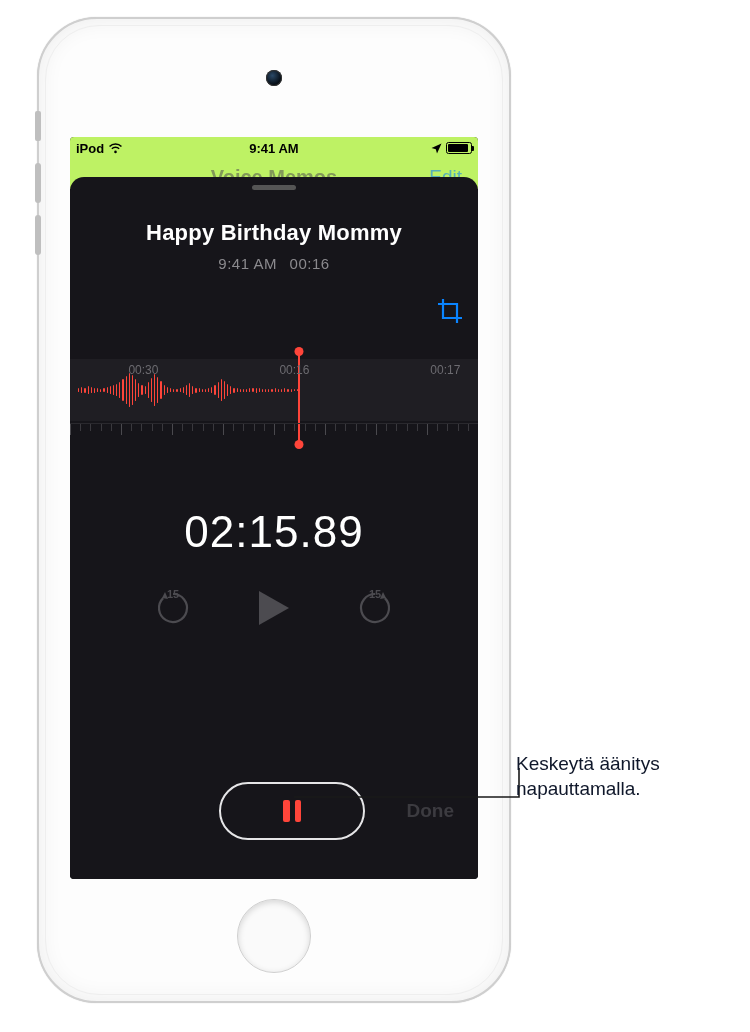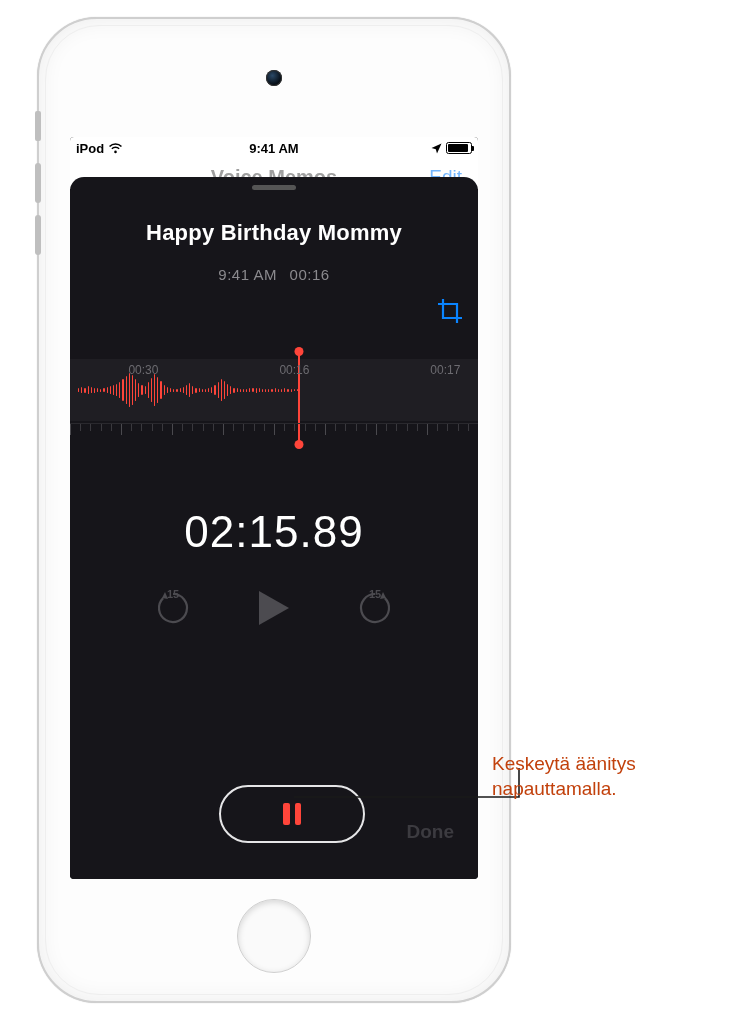--- a/index.html
+++ b/index.html
@@ -66,21 +66,21 @@
     top: 118px;
     bottom: 122px;
     background: #111;
     border-radius: 4px;
     overflow: hidden;
   }
 
   
   .header-strip {
     height: 52px;
-    background: #ffffff;
+    background: #bef264;
     display: flex;
     align-items: flex-end;
     justify-content: center;
     position: relative;
     color: #777;
     font-size: 17px;
     padding-bottom: 0;
   }
   .header-title-faded {
     color: rgba(80,80,80,0.55);
@@ -148,21 +148,21 @@
     text-align: center;
     color: #fff;
     font-size: 22px;
     font-weight: 700;
     letter-spacing: 0.2px;
   }
   .rec-sub {
     text-align: center;
     color: #8b8a8e;
     font-size: 15px;
-    margin-top: 20px;
+    margin-top: 9px;
     letter-spacing: 0.5px;
   }
   .rec-sub span + span { margin-left: 8px; }
 
   .crop-icon {
     position: absolute;
     right: 14px;
     top: 120px;
     color: #0a84ff;
   }
@@ -273,21 +273,21 @@
     font-weight: 600;
   }
   .play-btn { width: 42px; height: 42px; display: flex; align-items: center; justify-content: center; }
 
   .bottom-row {
     position: absolute;
     left: 0; right: 0;
     bottom: 36px;
     height: 64px;
     display: flex;
-    align-items: flex-end;
+    align-items: center;
     justify-content: center;
     padding-left: 36px;
   }
   .pause-pill {
     width: 146px;
     height: 58px;
     border: 2.5px solid #e5e5e7;
     border-radius: 32px;
     display: flex;
     align-items: center;
@@ -313,26 +313,26 @@
 
   
   .callout-line {
     position: absolute;
     stroke: #1a1a1a;
     stroke-width: 1.6;
     fill: none;
   }
   .callout-text {
     position: absolute;
-    left: 492px;
+    left: 516px;
     top: 752px;
     width: 210px;
     font-size: 19px;
     line-height: 1.3;
-    color: #c2410c;
+    color: #0f172a;
   }
 </style>
 </head>
 <body>
 
 <div class="device">
   <div class="device-inner-border"></div>
   <div class="side-btn hold"></div>
   <div class="side-btn vol1"></div>
   <div class="side-btn vol2"></div>

